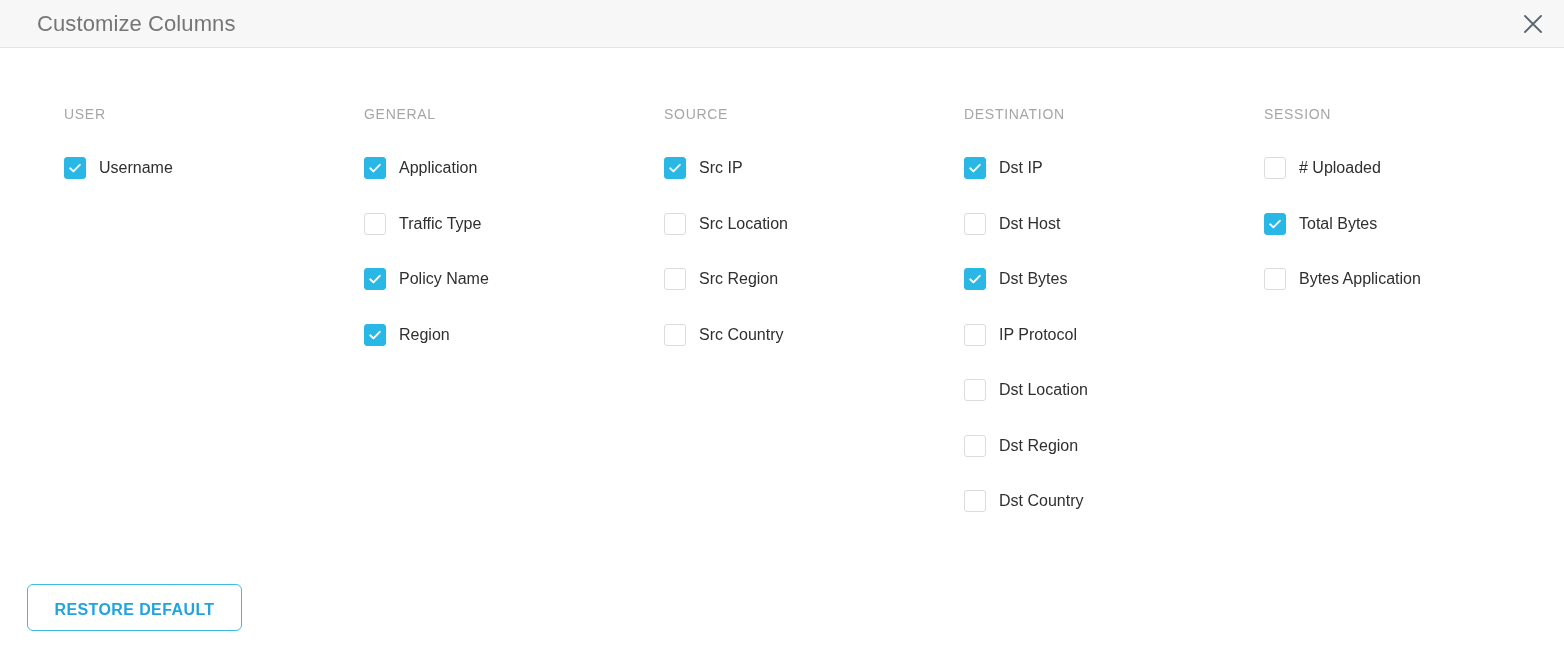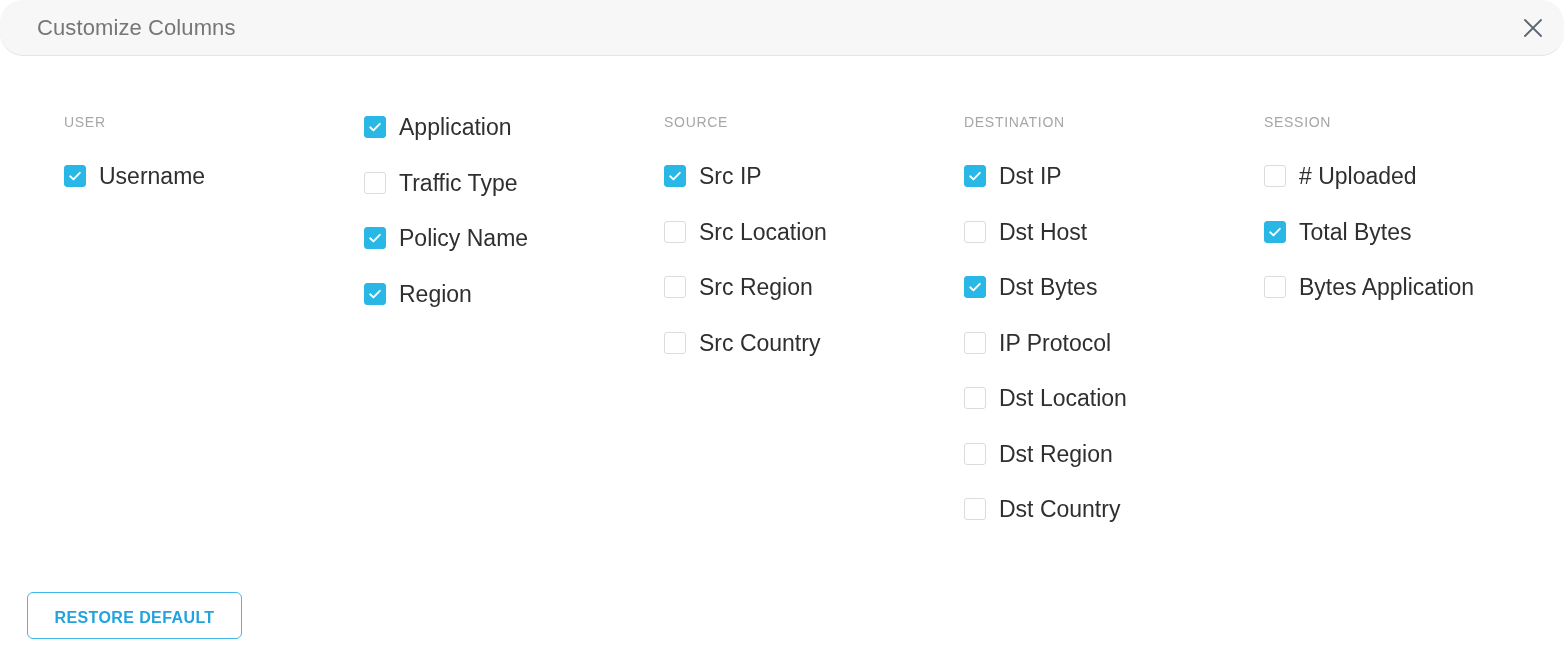--- a/index.html
+++ b/index.html
@@ -13,24 +13,23 @@
     height: 654px;
     background: #ffffff;
     font-family: "Liberation Sans", "DejaVu Sans", sans-serif;
     -webkit-font-smoothing: antialiased;
     overflow: hidden;
   }
 
   
   .modal-header {
     position: relative;
-    height: 56px;
+    height: 48px;
     background: #f7f7f7;
     border-bottom: 1px solid #e4e4e4;
-    border-radius: 23px;
   }
   .modal-title {
     position: absolute;
     left: 37px;
     top: 50%;
     transform: translateY(-50%);
     font-size: 22px;
     font-weight: 400;
     color: #767676;
     letter-spacing: 0.1px;
@@ -108,21 +107,21 @@
     background: #29b7e5;
     border-color: #29b7e5;
   }
   .checkbox .tick {
     display: none;
   }
   .option-row.checked .checkbox .tick {
     display: block;
   }
   .option-label {
-    font-size: 23px;
+    font-size: 16px;
     color: #2f2f2f;
     margin-left: 13px;
     white-space: nowrap;
     line-height: 22px;
   }
 
   
   .restore-default-button {
     position: absolute;
     left: 27px;
@@ -162,20 +161,21 @@
         <div class="option-row checked">
           <span class="checkbox">
             <svg class="tick" width="16" height="16" viewBox="0 0 16 16" aria-hidden="true">
               <path d="M3.2 8.3 L6.4 11.4 L12.8 4.8" stroke="#ffffff" stroke-width="1.9" stroke-linecap="round" stroke-linejoin="round" fill="none"></path>
             </svg>
           </span>
           <span class="option-label">Username</span>
         </div>
       </div>
       <div class="column-group">
+        <div class="group-heading">GENERAL</div>
         <div class="option-row checked">
           <span class="checkbox">
             <svg class="tick" width="16" height="16" viewBox="0 0 16 16" aria-hidden="true">
               <path d="M3.2 8.3 L6.4 11.4 L12.8 4.8" stroke="#ffffff" stroke-width="1.9" stroke-linecap="round" stroke-linejoin="round" fill="none"></path>
             </svg>
           </span>
           <span class="option-label">Application</span>
         </div>
         <div class="option-row">
           <span class="checkbox"></span>

